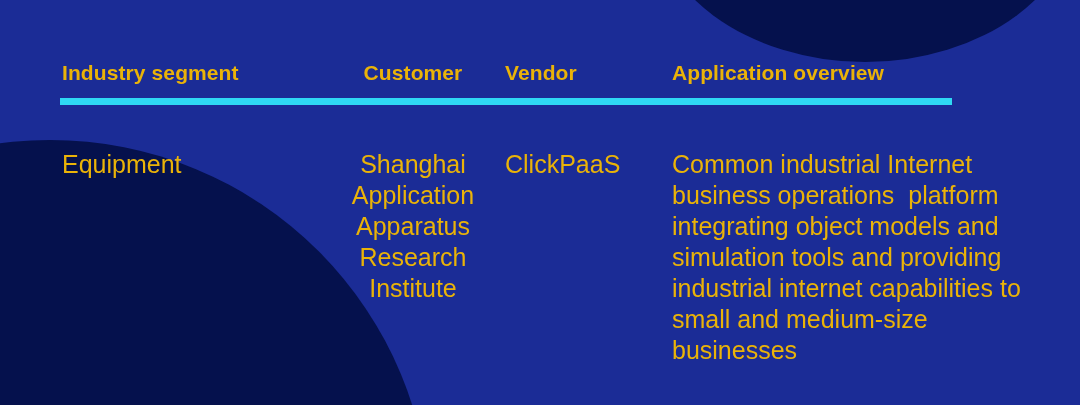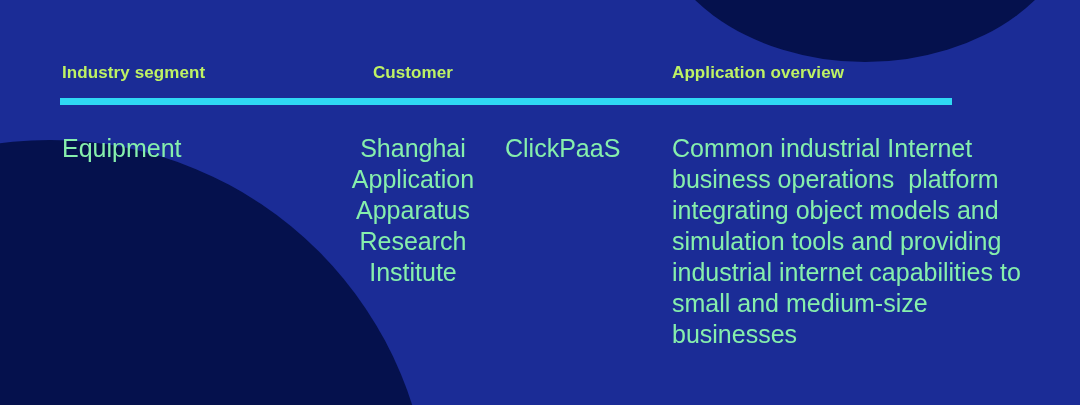--- a/index.html
+++ b/index.html
@@ -53,32 +53,33 @@
   }
   #header-row { top: 58px; height: 36px; }
   #body-row   { top: 133px; }
 
   .cell {
     position: absolute;
     top: 0;
   }
   .hdr {
     font-weight: bold;
-    font-size: 17px;
+    font-size: 21px;
     line-height: 30px;
-    color: #bef264;
+    color: #eab308;
     letter-spacing: 0.1px;
     white-space: nowrap;
   }
   .bdy {
     font-weight: normal;
     font-size: 25px;
     line-height: 31px;
-    color: #86efac;
+    color: #eab308;
     white-space: pre-wrap;
+    margin-top: 16px;
   }
   
   .col-industry { left: 62px;  width: 260px; }
   .col-customer { left: 327px; width: 172px; text-align: center; }
   .col-vendor   { left: 505px; width: 162px; }
   .col-overview { left: 672px; width: 380px; }
 
   #header-rule {
     position: absolute;
     left: 60px;
@@ -94,20 +95,21 @@
 <div id="slide">
 
   <div class="blob" id="blob-top-right"></div>
   <div class="blob" id="blob-bottom-left"></div>
 
   <div id="table">
 
     <div class="row" id="header-row">
       <div class="cell hdr col-industry">Industry segment</div>
       <div class="cell hdr col-customer">Customer</div>
+      <div class="cell hdr col-vendor">Vendor</div>
       <div class="cell hdr col-overview">Application overview</div>
     </div>
 
     <div id="header-rule"></div>
 
     <div class="row" id="body-row">
       <div class="cell bdy col-industry">Equipment</div>
       <div class="cell bdy col-customer">Shanghai Application Apparatus Research Institute</div>
       <div class="cell bdy col-vendor">ClickPaaS</div>
       <div class="cell bdy col-overview">Common industrial Internet business operations  platform integrating object models and simulation tools and providing industrial internet capabilities to small and medium-size businesses</div>

